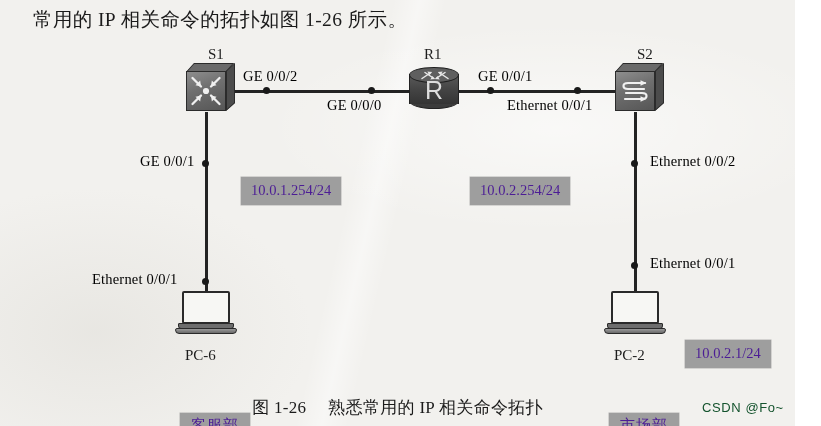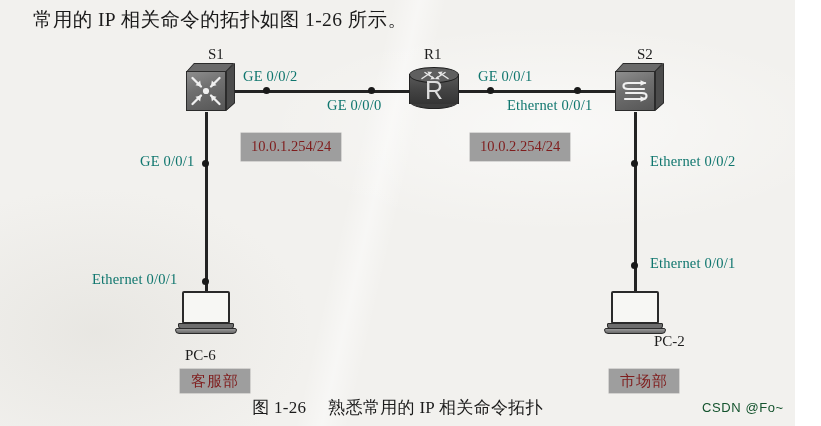--- a/index.html
+++ b/index.html
@@ -59,40 +59,41 @@
     color: #14532d;
     letter-spacing: 0.6px;
     white-space: nowrap;
   }
 
   
   .lbl {
     position: absolute;
     font-size: 14.5px;
     white-space: nowrap;
-    color: #0f766e;
+    color: #000000;
     letter-spacing: 0.2px;
   }
   .node-name {
     position: absolute;
     font-size: 15px;
     white-space: nowrap;
     color: #1d1d1d;
   }
 
   
   .chip {
     position: absolute;
     background: #9e9e9e;
-    color: #7f1d1d;
+    color: #4c1d95;
     font-size: 14.5px;
     line-height: 1;
     padding: 6px 10px 7px 10px;
     white-space: nowrap;
     box-shadow: 0 0 0 0.5px rgba(120,120,120,0.5);
+    margin-top: 44px;
   }
   .chip.cn { font-size: 15px; letter-spacing: 1px; padding: 5px 11px 4px 11px; }
 
   
   .link-h {
     position: absolute;
     height: 2.6px;
     background: #232323;
   }
   .link-v {
@@ -307,33 +308,34 @@
     <div class="lt-hinge"></div>
     <div class="lt-base"></div>
   </div>
   <div class="node-name" style="left:185px; top:347px;">PC-6</div>
 
   <div class="laptop" style="left:604px; top:291px;">
     <div class="lt-screen"></div>
     <div class="lt-hinge"></div>
     <div class="lt-base"></div>
   </div>
-  <div class="node-name" style="left:614px; top:333px;margin-left:40px;">PC-2</div>
+  <div class="node-name" style="left:614px; top:347px;">PC-2</div>
 
   <div class="lbl" style="left:243px; top:68px;">GE 0/0/2</div>
   <div class="lbl" style="left:327px; top:97px;">GE 0/0/0</div>
   <div class="lbl" style="left:478px; top:68px;">GE 0/0/1</div>
   <div class="lbl" style="left:507px; top:97px;">Ethernet 0/0/1</div>
   <div class="lbl" style="left:140px; top:153px;">GE 0/0/1</div>
   <div class="lbl" style="left:92px; top:271px;">Ethernet 0/0/1</div>
   <div class="lbl" style="left:650px; top:153px;">Ethernet 0/0/2</div>
   <div class="lbl" style="left:650px; top:255px;">Ethernet 0/0/1</div>
 
   <div class="chip" style="left:241px; top:133px;">10.0.1.254/24</div>
   <div class="chip" style="left:470px; top:133px;">10.0.2.254/24</div>
+  <div class="chip" style="left:685px; top:296px;">10.0.2.1/24</div>
 
   <div class="chip cn" style="left:180px; top:369px;">客服部</div>
   <div class="chip cn" style="left:609px; top:369px;">市场部</div>
 
   <div class="caption">
     <span>图 1-26</span><span class="gap"></span><span>熟悉常用的 IP 相关命令拓扑</span>
   </div>
 
   <div class="watermark">CSDN @Fo~</div>
 

